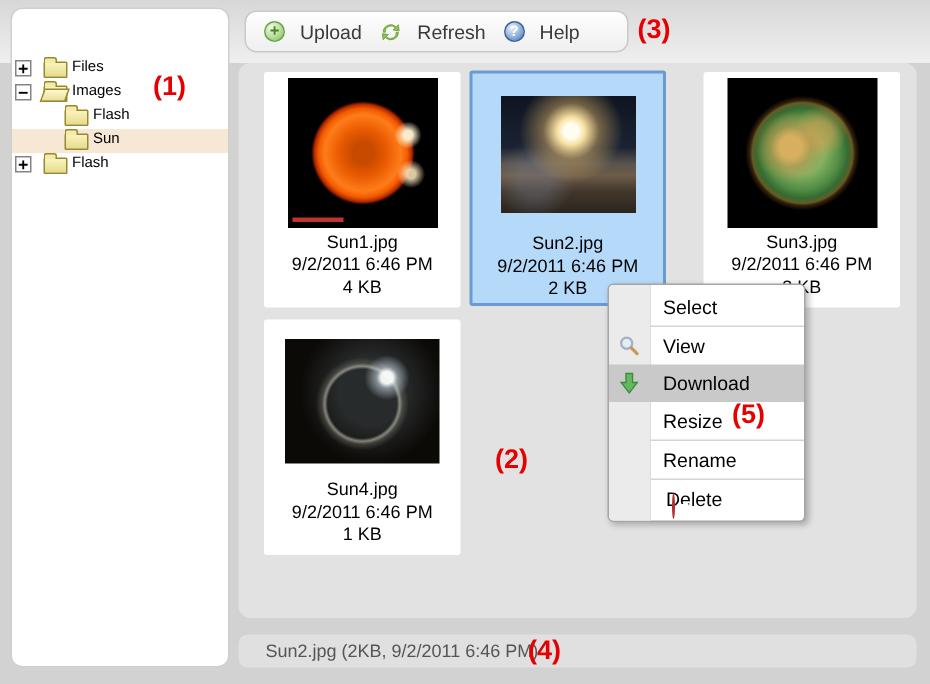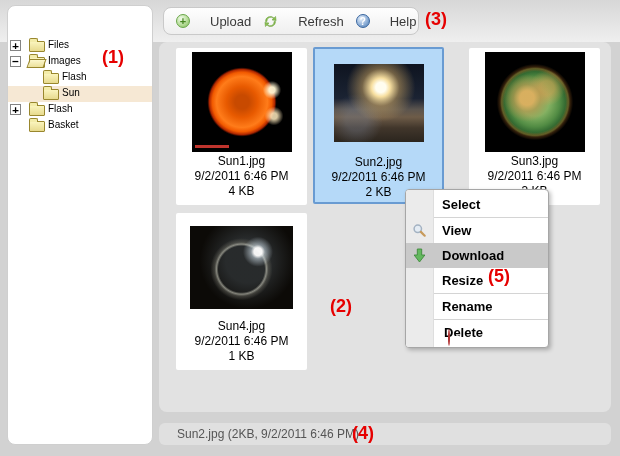--- a/index.html
+++ b/index.html
@@ -26,21 +26,21 @@
   .folder.open::after{content:"";position:absolute;bottom:-1px;left:-2px;width:15px;height:7px;
           background:linear-gradient(#fcf7cd,#ebe09b);border:1px solid #99872e;transform:skewX(-20deg);}
   .f-l0{left:21px;} .f-l1{left:35px;}
   .tlabel{position:absolute;top:1px;font-size:10px;color:#000;white-space:nowrap;}
   .t-l0{left:40px;} .t-l1{left:54px;}
 
   
   #toolbar{left:163px;top:7px;width:256px;height:28px;box-sizing:border-box;border:1px solid #c9c9c9;
            border-radius:8px;background:linear-gradient(#fefefe,#efefef);display:flex;align-items:center;
            padding:0 6px;}
-  .tbtn{display:inline-flex;align-items:center;gap:20px;font-size:13px;color:#3a3a3a;padding:0 6px;
+  .tbtn{display:inline-flex;align-items:center;gap:10px;font-size:13px;color:#3a3a3a;padding:0 6px;
         height:22px;cursor:pointer;white-space:nowrap;}
   .icon-upload{width:14px;height:14px;border-radius:50%;box-sizing:border-box;border:1px solid #69a648;
         background:radial-gradient(circle at 35% 30%,#f2fbec,#b6dc98 55%,#7fbb58);position:relative;}
   .icon-upload::before{content:"+";position:absolute;left:0;top:-1px;width:12px;text-align:center;
         font:bold 11px/14px "Liberation Sans",sans-serif;color:#45851f;}
   .icon-help{width:14px;height:14px;border-radius:50%;box-sizing:border-box;border:1px solid #39669f;
         background:radial-gradient(circle at 35% 30%,#e8f1fb,#8fb0d8 55%,#4a79b0);position:relative;}
   .icon-help::before{content:"?";position:absolute;left:0;top:0;width:12px;text-align:center;
         font:bold 10px/13px "Liberation Sans",sans-serif;color:#fff;}
 
@@ -68,22 +68,22 @@
     radial-gradient(circle at 62% 36%,rgba(215,165,85,.6) 0 8%,transparent 20%),
     radial-gradient(circle at 50% 50%,transparent 43%,rgba(210,130,45,.4) 47%,transparent 54%),
     radial-gradient(circle at 50% 50%,#85b263 0 20%,#528c44 35%,#30662f 44%,#17401f 47.5%,#000 49.5%);}
   .thumb-sun4{width:103px;height:83px;background:
     radial-gradient(circle at 66% 31%,rgba(255,255,255,.95) 0 4px,rgba(210,225,235,.55) 7px,transparent 15px),
     radial-gradient(circle at 50% 52%,transparent 23px,rgba(200,200,185,.6) 25px,rgba(130,128,115,.35) 27px,transparent 31px),
     radial-gradient(circle at 56% 42%,rgba(140,160,175,.22) 0 22px,transparent 48px),
     linear-gradient(#0c0a07,#0c0a07);}
 
   
-  #ctxmenu{left:405px;top:189px;width:144px;box-sizing:border-box;background:#fff;border:1px solid #a6a6a6;
-           border-radius:4px;box-shadow:2px 2px 4px rgba(0,0,0,.25);padding:2px 0;z-index:5;font-weight:bold;}
+  #ctxmenu{left:405px;top:189px;width:132px;box-sizing:border-box;background:#fff;border:1px solid #a6a6a6;
+           border-radius:4px;box-shadow:2px 2px 4px rgba(0,0,0,.25);padding:2px 0;z-index:5;}
   #ctxgutter{position:absolute;left:0;top:0;bottom:0;width:27px;background:#ebebeb;
            border-right:1px solid #dedede;border-radius:3px 0 0 3px;}
   .mitem{position:relative;height:25px;line-height:25px;padding-left:36px;font-size:13px;color:#000;
          cursor:pointer;}
   .mitem.hl{background:#c9c9c9;}
   .msep{height:1px;background:#d4d4d4;}
   .micon{position:absolute;left:6px;top:5px;width:15px;height:15px;}
   .icon-delete{border-radius:50%;box-sizing:border-box;border:1px solid #b03030;
         background:radial-gradient(circle at 35% 30%,#f8c0c0,#e06060 60%,#c43838);position:relative;}
   .icon-delete::before{content:"";position:absolute;left:3px;top:6px;width:7px;height:2px;background:#fff;}
@@ -120,24 +120,20 @@
       </div>
       <div class="trow hl">
         <span class="folder f-l1"></span>
         <span class="tlabel t-l1">Sun</span>
       </div>
       <div class="trow">
         <span class="toggle">+</span>
         <span class="folder f-l0"></span>
         <span class="tlabel t-l0">Flash</span>
       </div>
-      <div class="trow">
-        <span class="folder f-l0"></span>
-        <span class="tlabel t-l0">Basket</span>
-      </div>
     </div>
   </div>
 
   <div id="toolbar" class="abs">
     <div class="tbtn">
       <span class="icon-upload"></span>
       <span>Upload</span>
     </div>
     <div class="tbtn">
       <svg width="15" height="15" viewBox="0 0 16 16">

